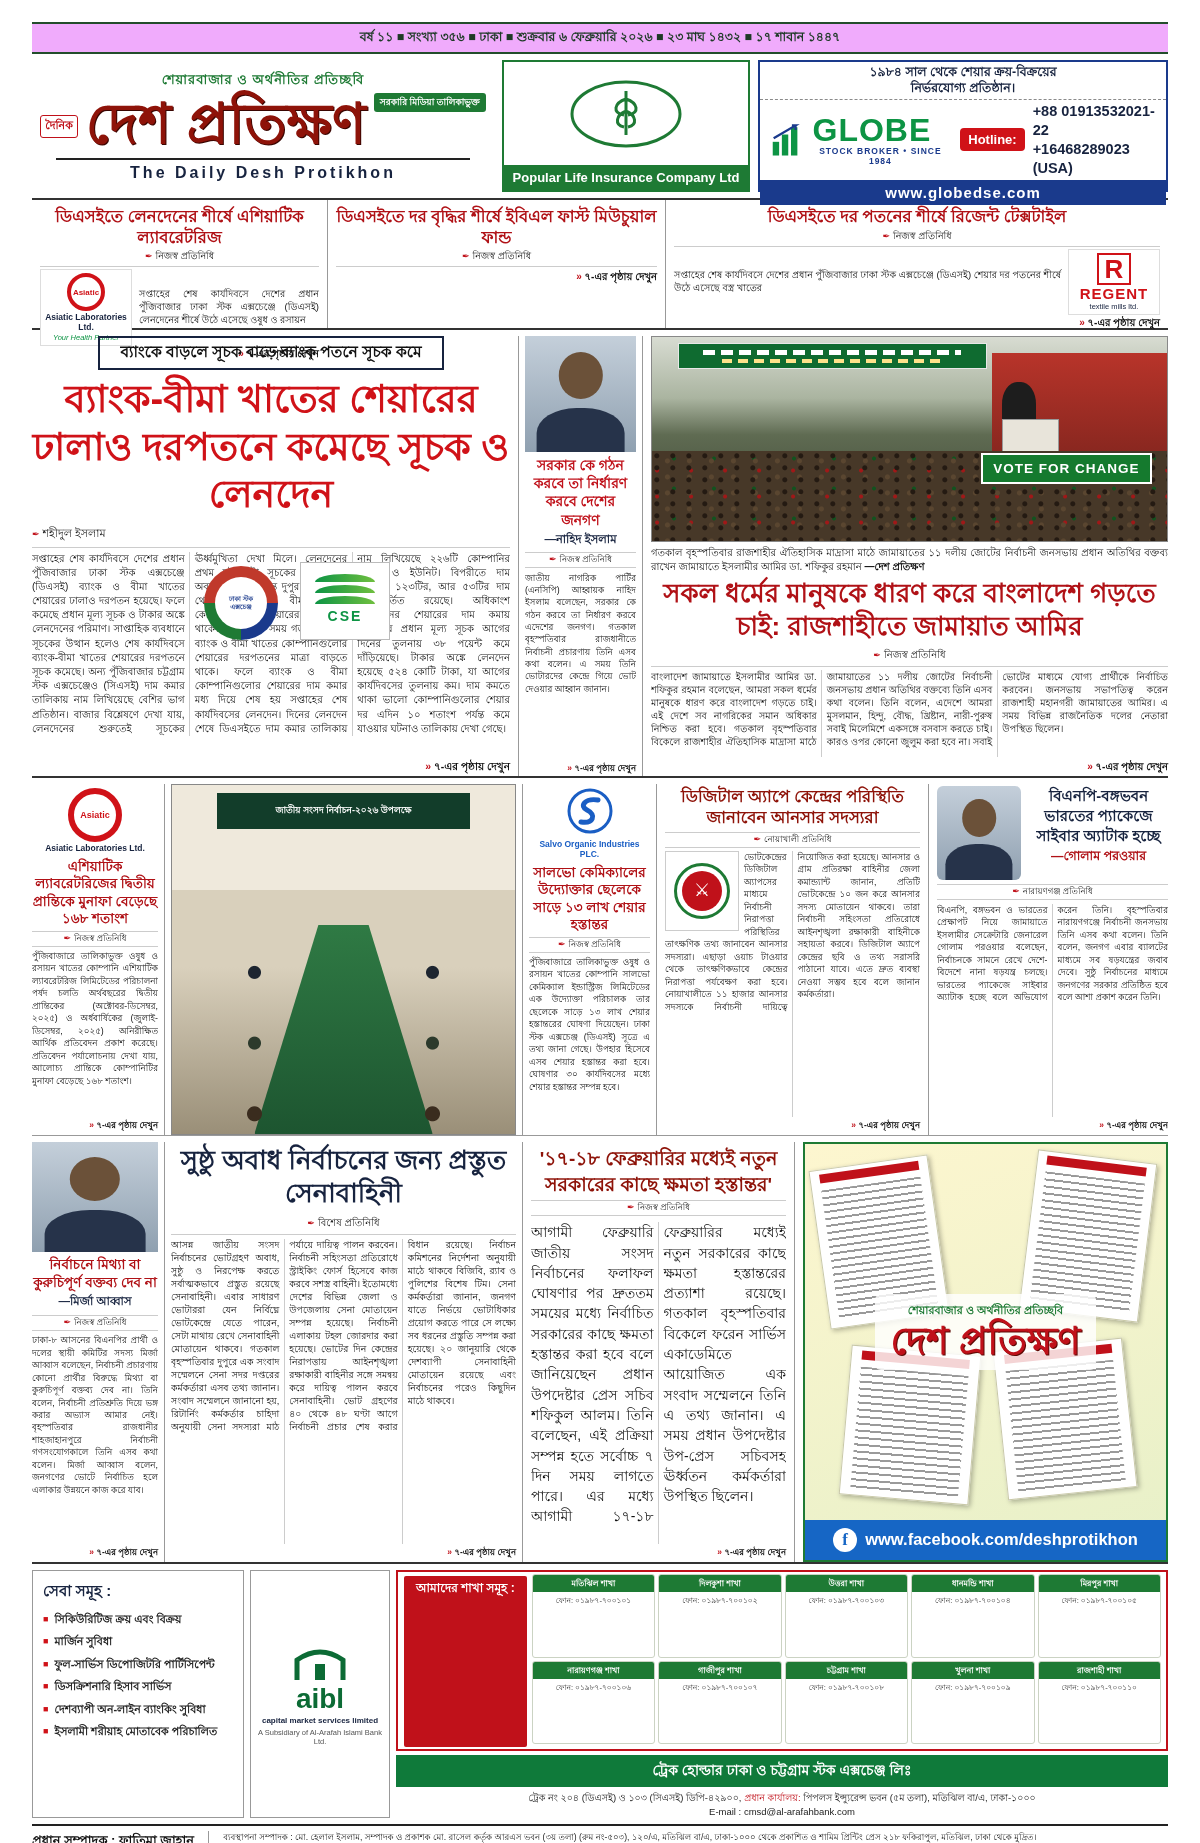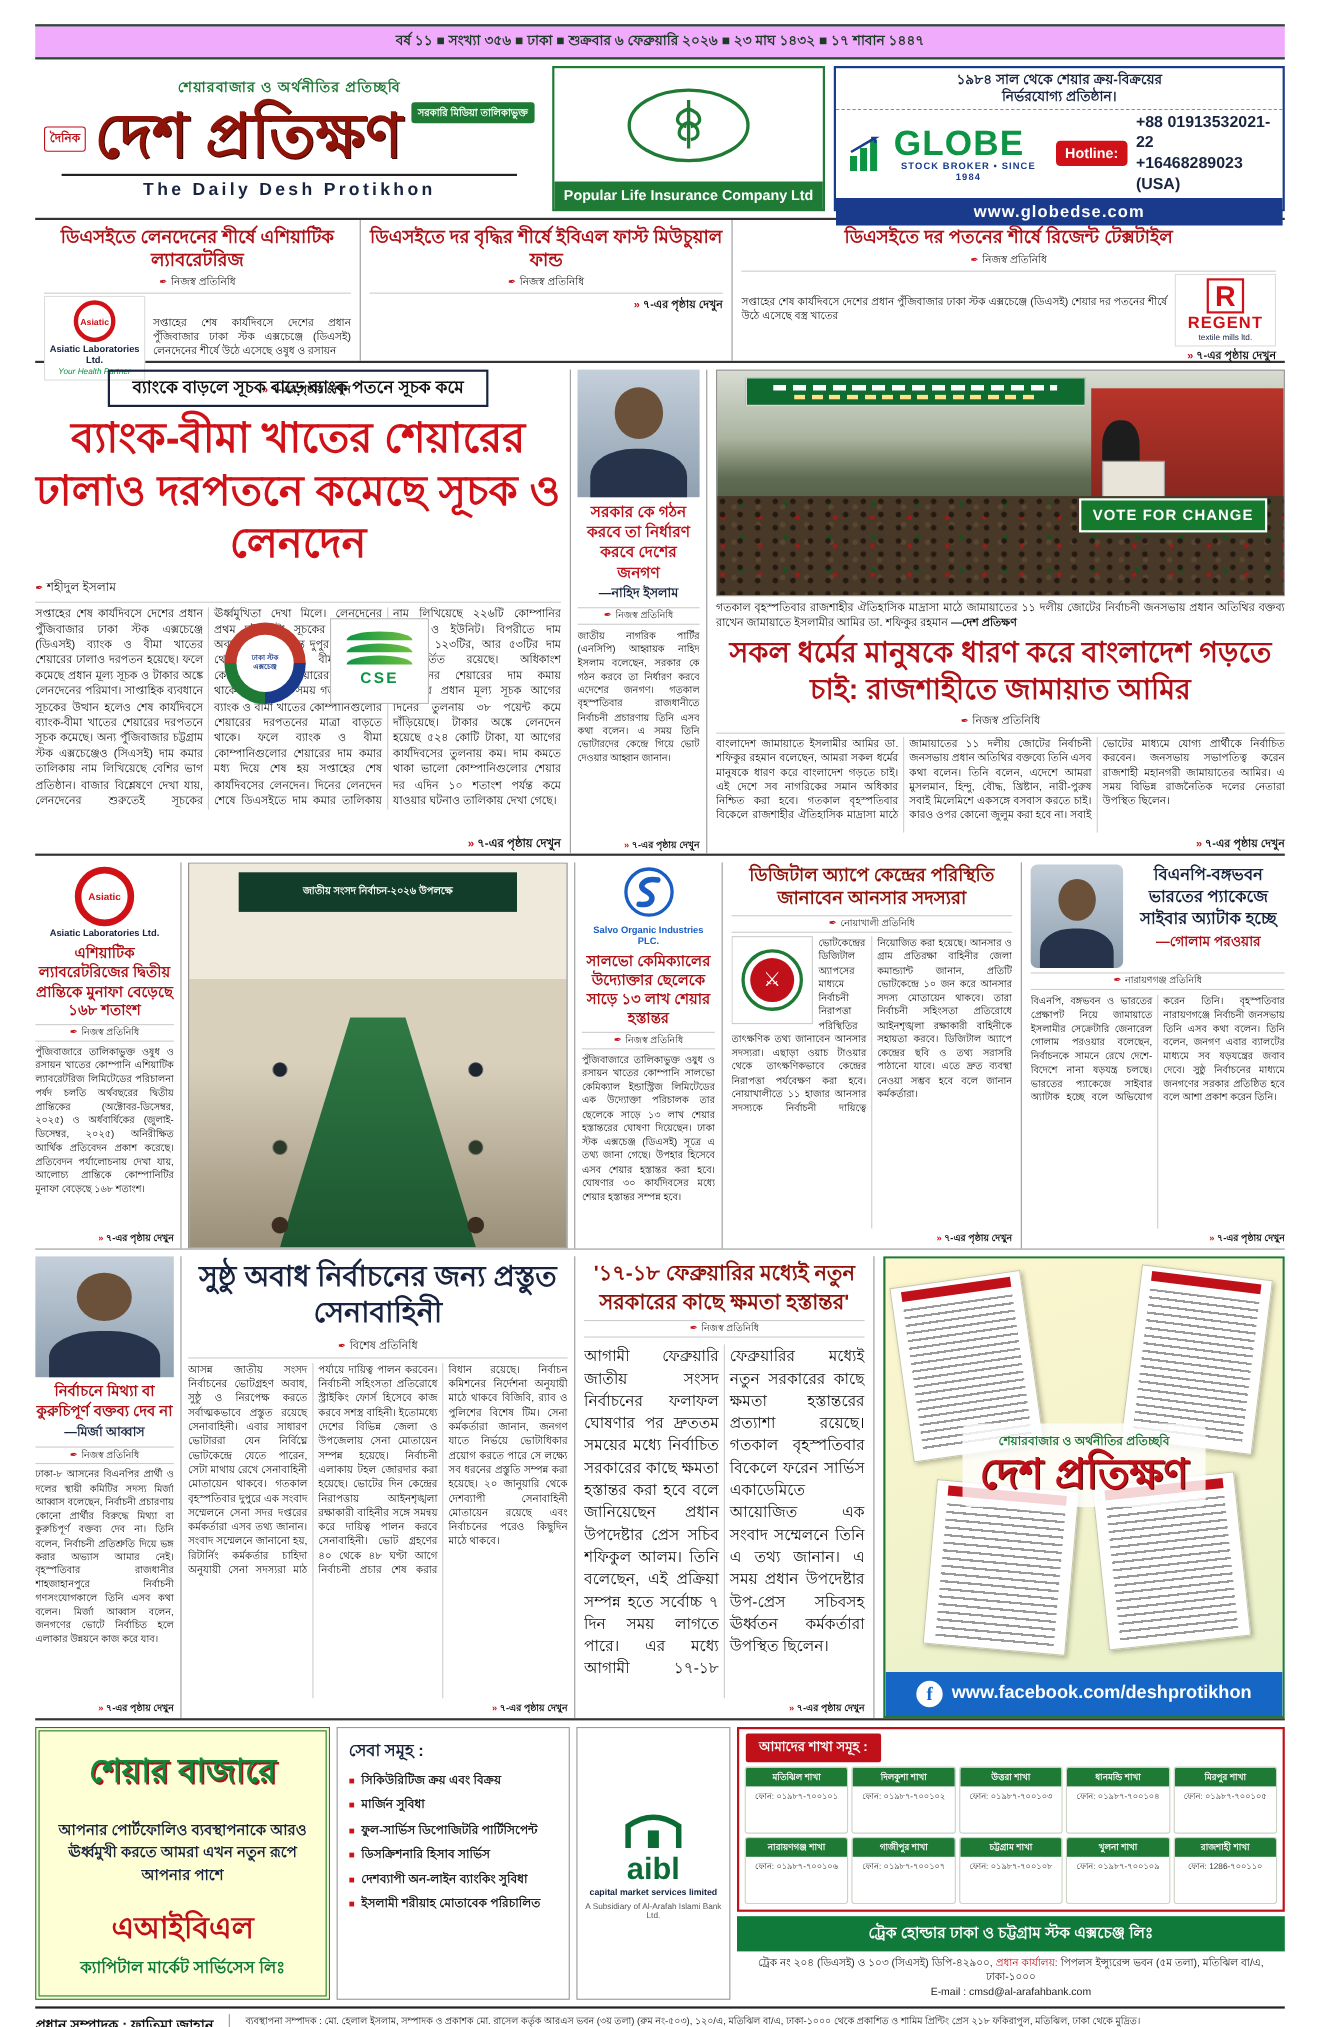--- a/index.html
+++ b/index.html
@@ -185,21 +185,21 @@
 .as-brand2{font-size:15px;font-weight:bold;color:#0f7a3a}
 .services{flex:0 0 212px;border:1px solid #999;padding:8px 10px}
 .sv-head{font-size:15px;font-weight:bold;color:#17233f;margin-bottom:7px}
 .sv-item{font-size:11px;font-weight:bold;color:#222;margin:8px 0;display:flex;gap:6px;align-items:flex-start;line-height:1.3}
 .sv-bullet{color:#d01218;font-size:9px;line-height:1.6}
 .aiblbox{flex:0 0 140px;border:1px solid #999;display:flex;flex-direction:column;align-items:center;justify-content:center;text-align:center;padding:6px;gap:3px}
 .aibl-name{font-size:28px;font-weight:bold;color:#0c6b35;line-height:1}
 .aibl-sub{font-size:8px;font-weight:bold;color:#17233f}
 .aibl-sub2{font-size:7.5px;color:#555}
 .rightcol{flex:1;display:flex;flex-direction:column;gap:4px}
-.branches{border:2px solid #c0111a;flex:1;display:flex;flex-direction:column}
+.branches{border:2px solid #c0111a;flex:1;display:flex;}
 .br-head{background:#c0111a;color:#fff;font-weight:bold;font-size:12px;padding:3px 12px;width:fit-content;margin:4px 0 2px 6px;border-radius:2px}
 .br-grid{display:grid;grid-template-columns:repeat(5,1fr);gap:3px;padding:2px 5px 5px;flex:1}
 .br-card{border:1px solid #cbd3c3;border-radius:3px;overflow:hidden;text-align:center;background:#fff}
 .br-name{background:#1e7a34;color:#fff;font-weight:bold;font-size:8px;padding:2px 1px;white-space:nowrap;overflow:hidden}
 .br-phone{font-size:7.5px;color:#333;padding:3px 1px}
 .trek{background:#0f7a3a;color:#fff;text-align:center;font-weight:bold;font-size:14px;padding:4px}
 .trekinfo{font-size:9.5px;text-align:center;color:#222;line-height:1.4}
 .trek-office{color:#c0111a;font-weight:normal}
 .shariah{text-align:center;font-size:20px;font-weight:bold;color:#0f7a3a;border-top:1px solid #999;padding:5px 0 2px}
 
@@ -450,28 +450,20 @@
         </div>
         <div class="fb-bar">
           <span class="fb-icon">f</span>
           <span>www.facebook.com/deshprotikhon</span>
         </div>
       </div>
     </div>
   </div>
 
   <div class="bottom">
-    <div class="adshare">
-      <div class="as-title">শেয়ার বাজারে</div>
-      <div class="as-text">আপনার পোর্টফোলিও ব্যবস্থাপনাকে আরও ঊর্ধ্বমুখী করতে আমরা এখন নতুন রূপে আপনার পাশে</div>
-      <div>
-        <div class="as-brand">এআইবিএল</div>
-        <div class="as-brand2">ক্যাপিটাল মার্কেট সার্ভিসেস লিঃ</div>
-      </div>
-    </div>
 
     <div class="services">
       <div class="sv-head">সেবা সমূহ :</div>
       <div class="sv-item">
           <span class="sv-bullet">■</span>
           <span>সিকিউরিটিজ ক্রয় এবং বিক্রয়</span>
         </div>
       <div class="sv-item">
           <span class="sv-bullet">■</span>
           <span>মার্জিন সুবিধা</span>
@@ -539,21 +531,21 @@
           <div class="br-card">
               <div class="br-name">চট্টগ্রাম শাখা</div>
               <div class="br-phone">ফোন: ০১৯৮৭-৭০০১০৮</div>
             </div>
           <div class="br-card">
               <div class="br-name">খুলনা শাখা</div>
               <div class="br-phone">ফোন: ০১৯৮৭-৭০০১০৯</div>
             </div>
           <div class="br-card">
               <div class="br-name">রাজশাহী শাখা</div>
-              <div class="br-phone">ফোন: 1286-৭০০১১০</div>
+              <div class="br-phone">ফোন: ০১৯৮৭-৭০০১১০</div>
             </div>
         </div>
       </div>
       <div class="trek">ট্রেক হোল্ডার ঢাকা ও চট্টগ্রাম স্টক এক্সচেঞ্জ লিঃ</div>
       <div class="trekinfo">
         <span>ট্রেক নং ২০৪ (ডিএসই) ও ১০৩ (সিএসই) ডিপি-৪২৯০০,</span>
         <span class="trek-office">প্রধান কার্যালয়:</span>
         <span>পিপলস ইন্স্যুরেন্স ভবন (৫ম তলা), মতিঝিল বা/এ, ঢাকা-১০০০</span><br>
         <span>E-mail : cmsd@al-arafahbank.com</span>
       </div>

